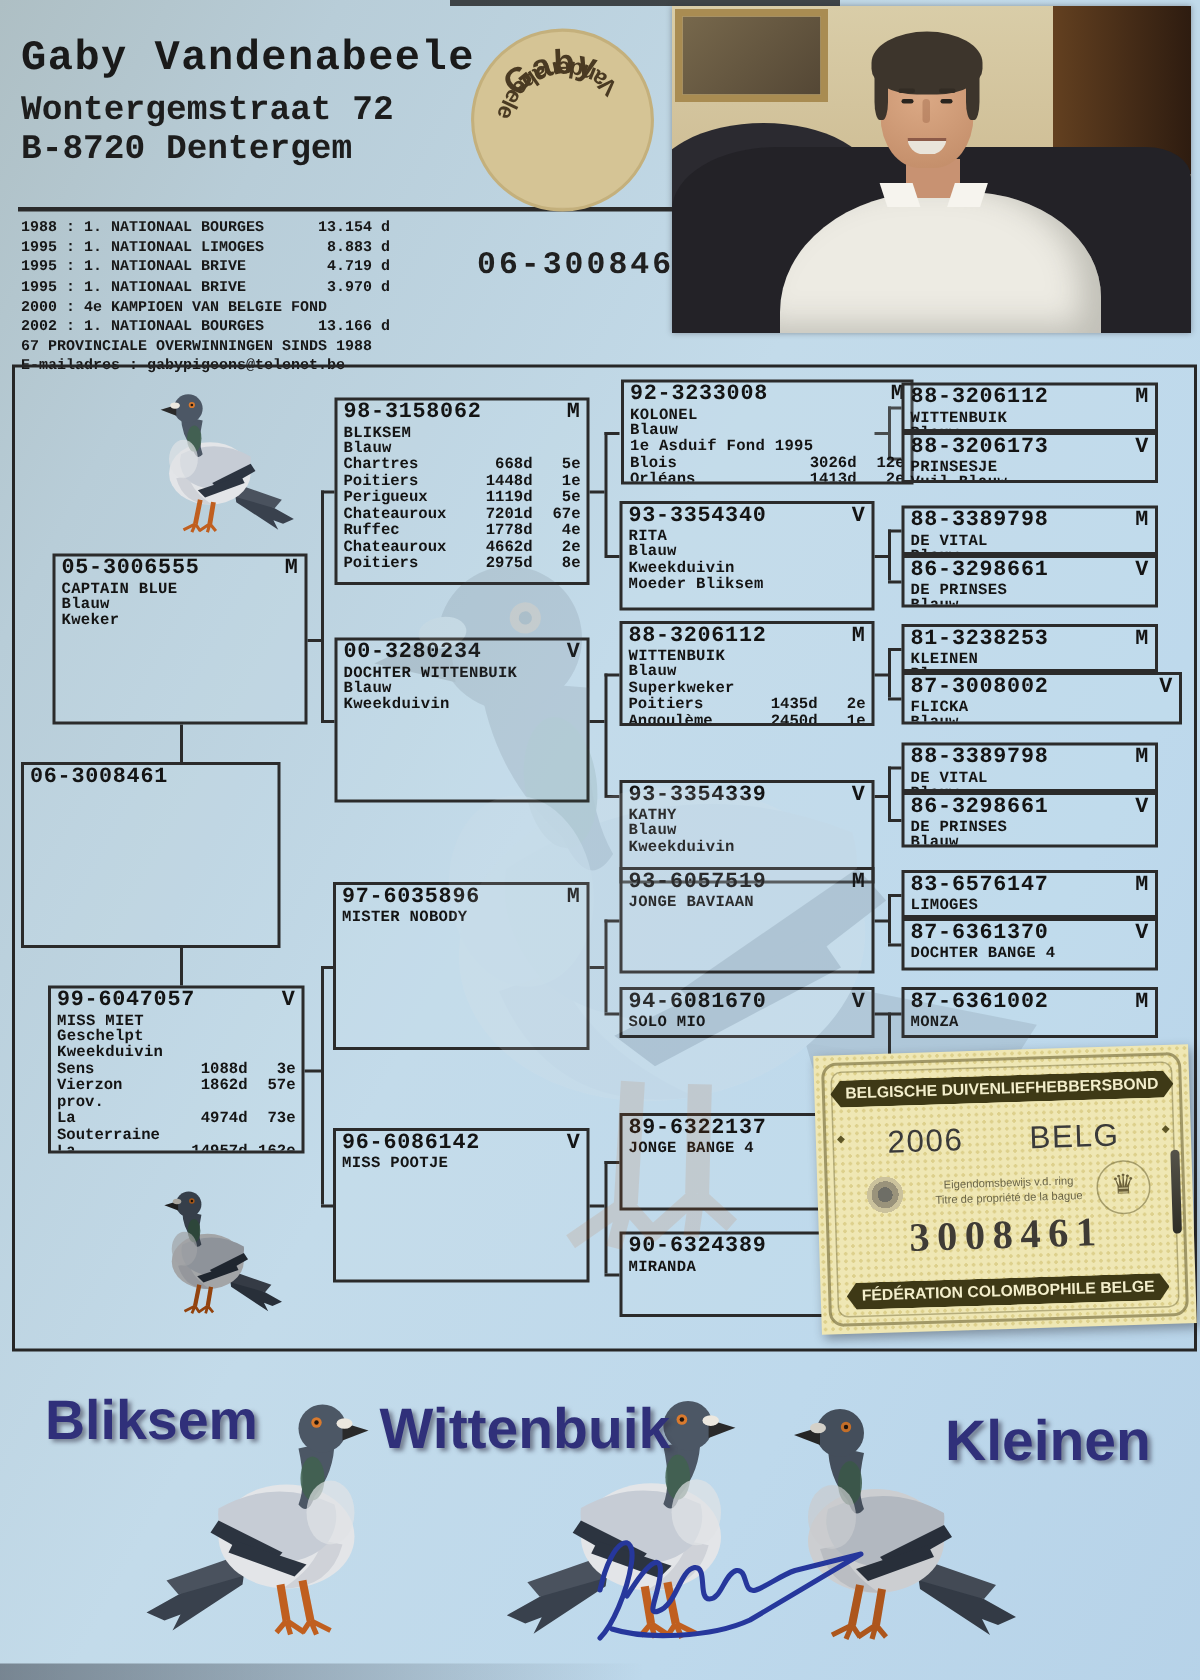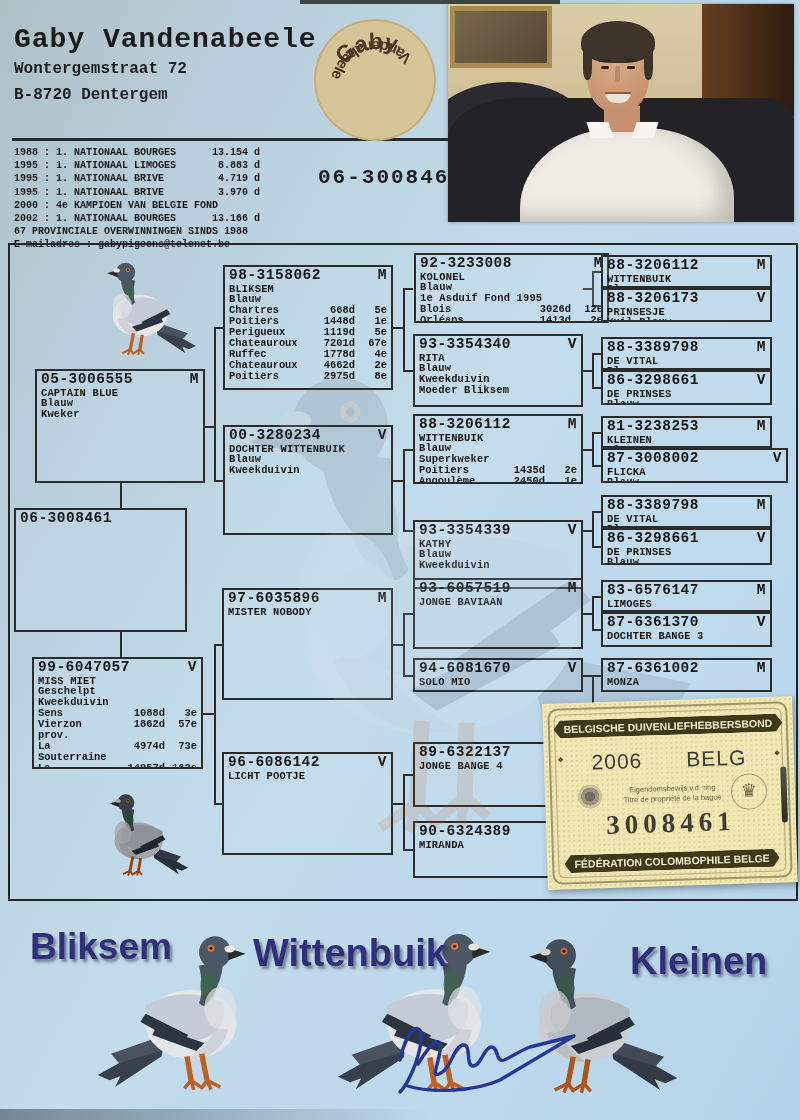--- a/index.html
+++ b/index.html
@@ -1,21 +1,21 @@
 <!DOCTYPE html>
 <html><head>
 <meta charset="utf-8">
 <style>
   html,body{margin:0;padding:0;}
   body{width:800px;height:1120px;font-family:"Liberation Mono","DejaVu Sans Mono",monospace;overflow:hidden;}
   .page{position:relative;width:800px;height:1120px;overflow:hidden;
         background:linear-gradient(118deg,#aebfc4 0%,#b8cdd8 16%,#c3dbea 45%,#bed9ec 72%,#b6d2e8 100%);padding-left:32px;}
   
   .owner-name{position:absolute;left:14px;top:24px;font-size:28px;font-weight:700;color:#1a1a1a;letter-spacing:1px;}
-  .owner-line{position:absolute;left:14px;font-size:16px;font-weight:700;color:#1d1d1d;}
+  .owner-line{position:absolute;left:14px;font-size:23px;font-weight:700;color:#1d1d1d;}
   .l1{top:60px}.l2{top:86px}.l3{top:110px;font-size:21px}
   .owner-rule{position:absolute;left:12px;top:138px;width:446px;height:3px;background:#2a2a2a;}
   .ach{position:absolute;left:14px;top:146px;font-size:10px;font-weight:700;color:#181818;line-height:13.2px;white-space:pre;}
   .ring-number-big{position:absolute;left:318px;top:166px;font-size:21px;font-weight:700;color:#202020;letter-spacing:2px;}
   
   .stamp{position:absolute;left:313px;top:18px;width:124px;height:124px;transform:rotate(-14deg);}
   
   .photo{position:absolute;left:448px;top:4px;width:346px;height:218px;overflow:hidden;
          background:linear-gradient(180deg,#d9cda8 0%,#cdbb92 60%,#c2ae82 100%);box-shadow:0 0 4px rgba(40,40,50,.4);}
   .pframe{position:absolute;left:2px;top:2px;width:92px;height:52px;border:5px solid #a98c52;background:linear-gradient(135deg,#77684c,#544735);}
@@ -307,21 +307,21 @@
           <span>97-6035896</span>
           <span>M</span>
         </div>
         <div class="box-name">MISTER NOBODY</div>
       </div>
       <div class="pbox" style="left: 222px; top: 752px; width: 171px; height: 103px;">
         <div class="box-head">
           <span>96-6086142</span>
           <span>V</span>
         </div>
-        <div class="box-name">LICHT POOTJE</div>
+        <div class="box-name">MISS POOTJE</div>
       </div>
       <div class="pbox" style="left: 414px; top: 253px; width: 195px; height: 70px;">
         <div class="box-head">
           <span>92-3233008</span>
           <span>M</span>
         </div>
         <div class="box-name">KOLONEL</div>
         <div class="box-line">Blauw</div>
         <div class="box-line">1e Asduif Fond 1995</div>
         <div class="box-result">
@@ -470,21 +470,21 @@
           <span>83-6576147</span>
           <span>M</span>
         </div>
         <div class="box-name">LIMOGES</div>
       </div>
       <div class="pbox" style="left: 601px; top: 612px; width: 171px; height: 35px;">
         <div class="box-head">
           <span>87-6361370</span>
           <span>V</span>
         </div>
-        <div class="box-name">DOCHTER BANGE 3</div>
+        <div class="box-name">DOCHTER BANGE 4</div>
       </div>
       <div class="pbox" style="left: 601px; top: 658px; width: 171px; height: 34px;">
         <div class="box-head">
           <span>87-6361002</span>
           <span>M</span>
         </div>
         <div class="box-name">MONZA</div>
       </div>
     </div>
 

